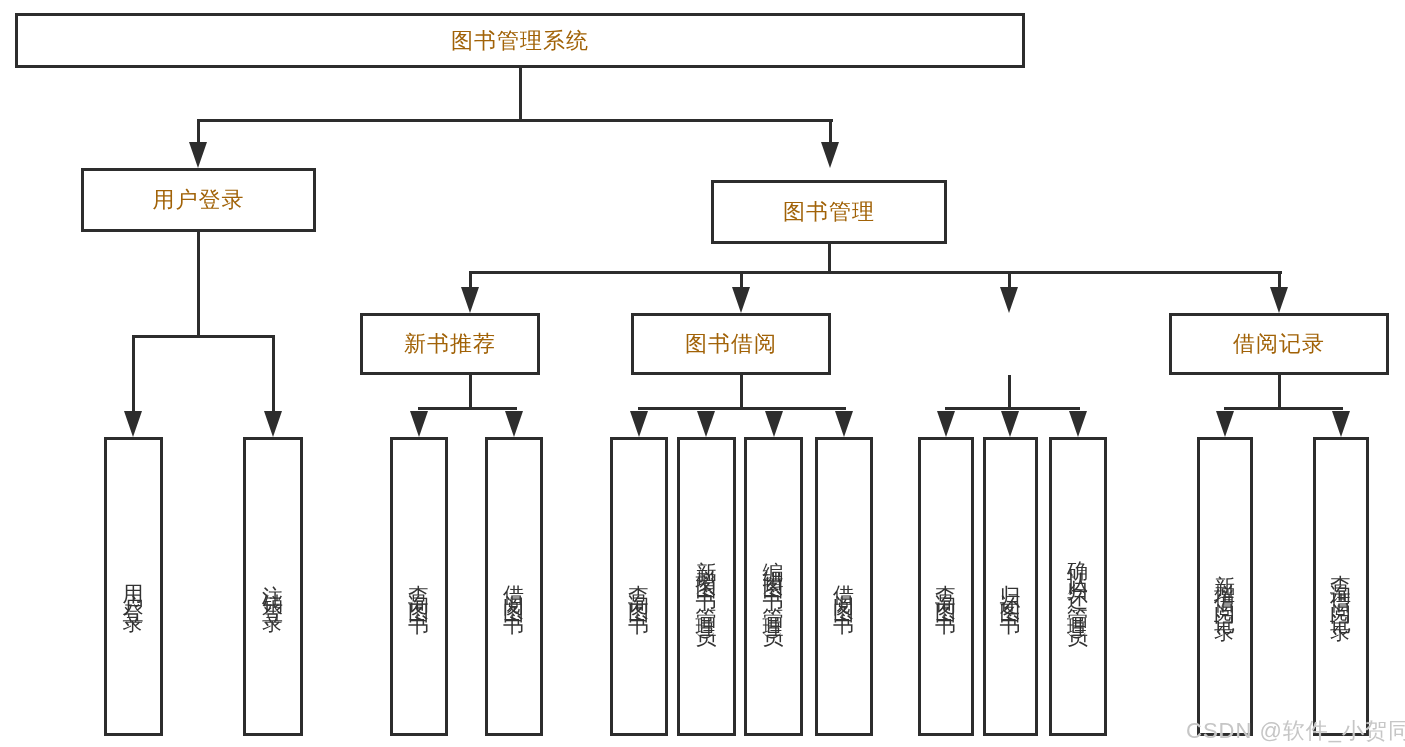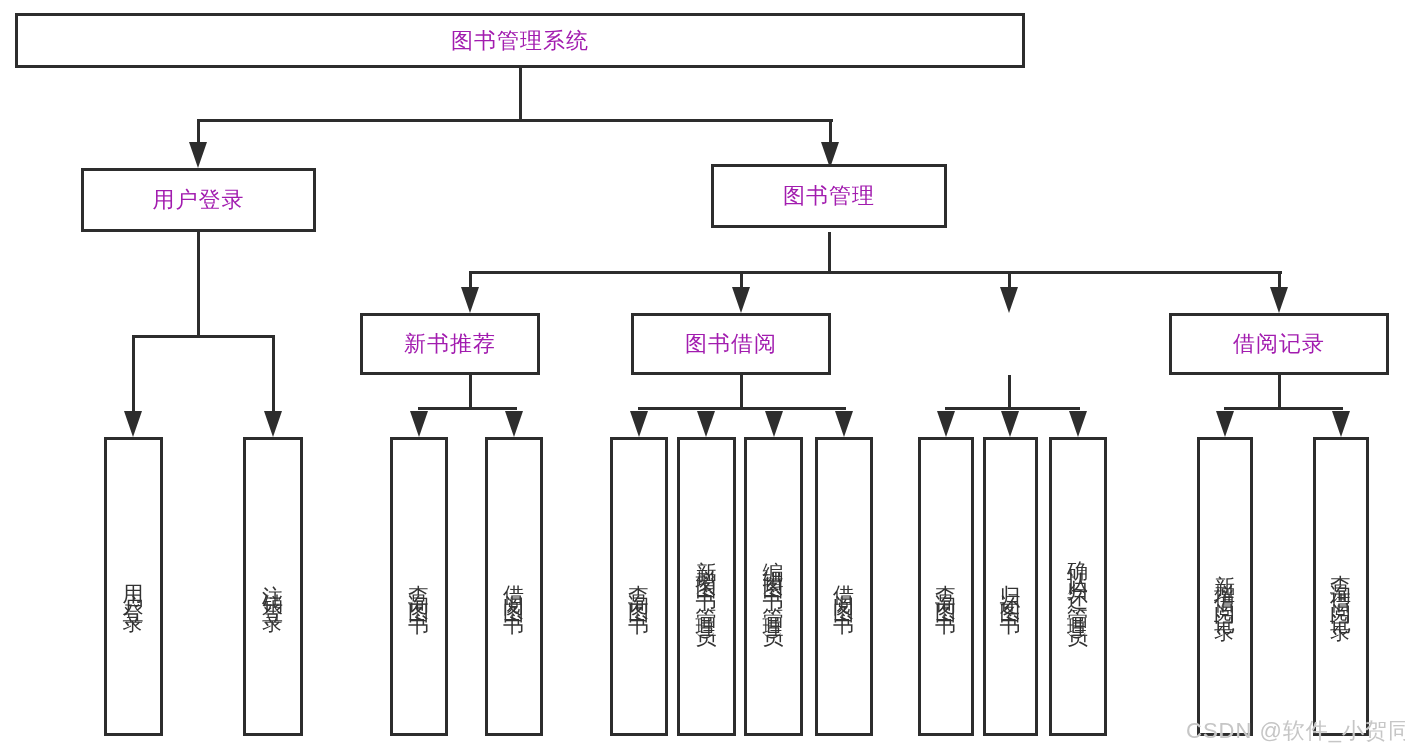--- a/index.html
+++ b/index.html
@@ -15,21 +15,21 @@
     border:3px solid #2d2d2d;
     background:#ffffff;
     box-sizing:border-box;
     display:flex;align-items:center;justify-content:center;
     color:#333333;
   }
   .node.h span{
     font-size:22px;
     letter-spacing:1px;
     white-space:nowrap;
-    color:#a21caf;
+    color:#a16207;
   }
   .node.v span{
     writing-mode:vertical-rl;
     text-orientation:mixed;
     font-size:21px;
     letter-spacing:0.45em;
     line-height:1;
     color:#333333;
   }
   .line{
@@ -114,21 +114,21 @@
   <div class="arrow" style="left:1216px;top:411px"></div>
   <div class="arrow" style="left:1332px;top:411px"></div>
 
   <div class="node h" style="left:15px;top:13px;width:1010px;height:55px">
     <span>图书管理系统</span>
   </div>
 
   <div class="node h" style="left:81px;top:168px;width:235px;height:64px">
     <span>用户登录</span>
   </div>
-  <div class="node h" style="left:711px;top:164px;width:236px;height:64px">
+  <div class="node h" style="left:711px;top:180px;width:236px;height:64px">
     <span>图书管理</span>
   </div>
 
   <div class="node h" style="left:360px;top:313px;width:180px;height:62px">
     <span>新书推荐</span>
   </div>
   <div class="node h" style="left:631px;top:313px;width:200px;height:62px">
     <span>图书借阅</span>
   </div>
   <div class="node h" style="left:1169px;top:313px;width:220px;height:62px">

